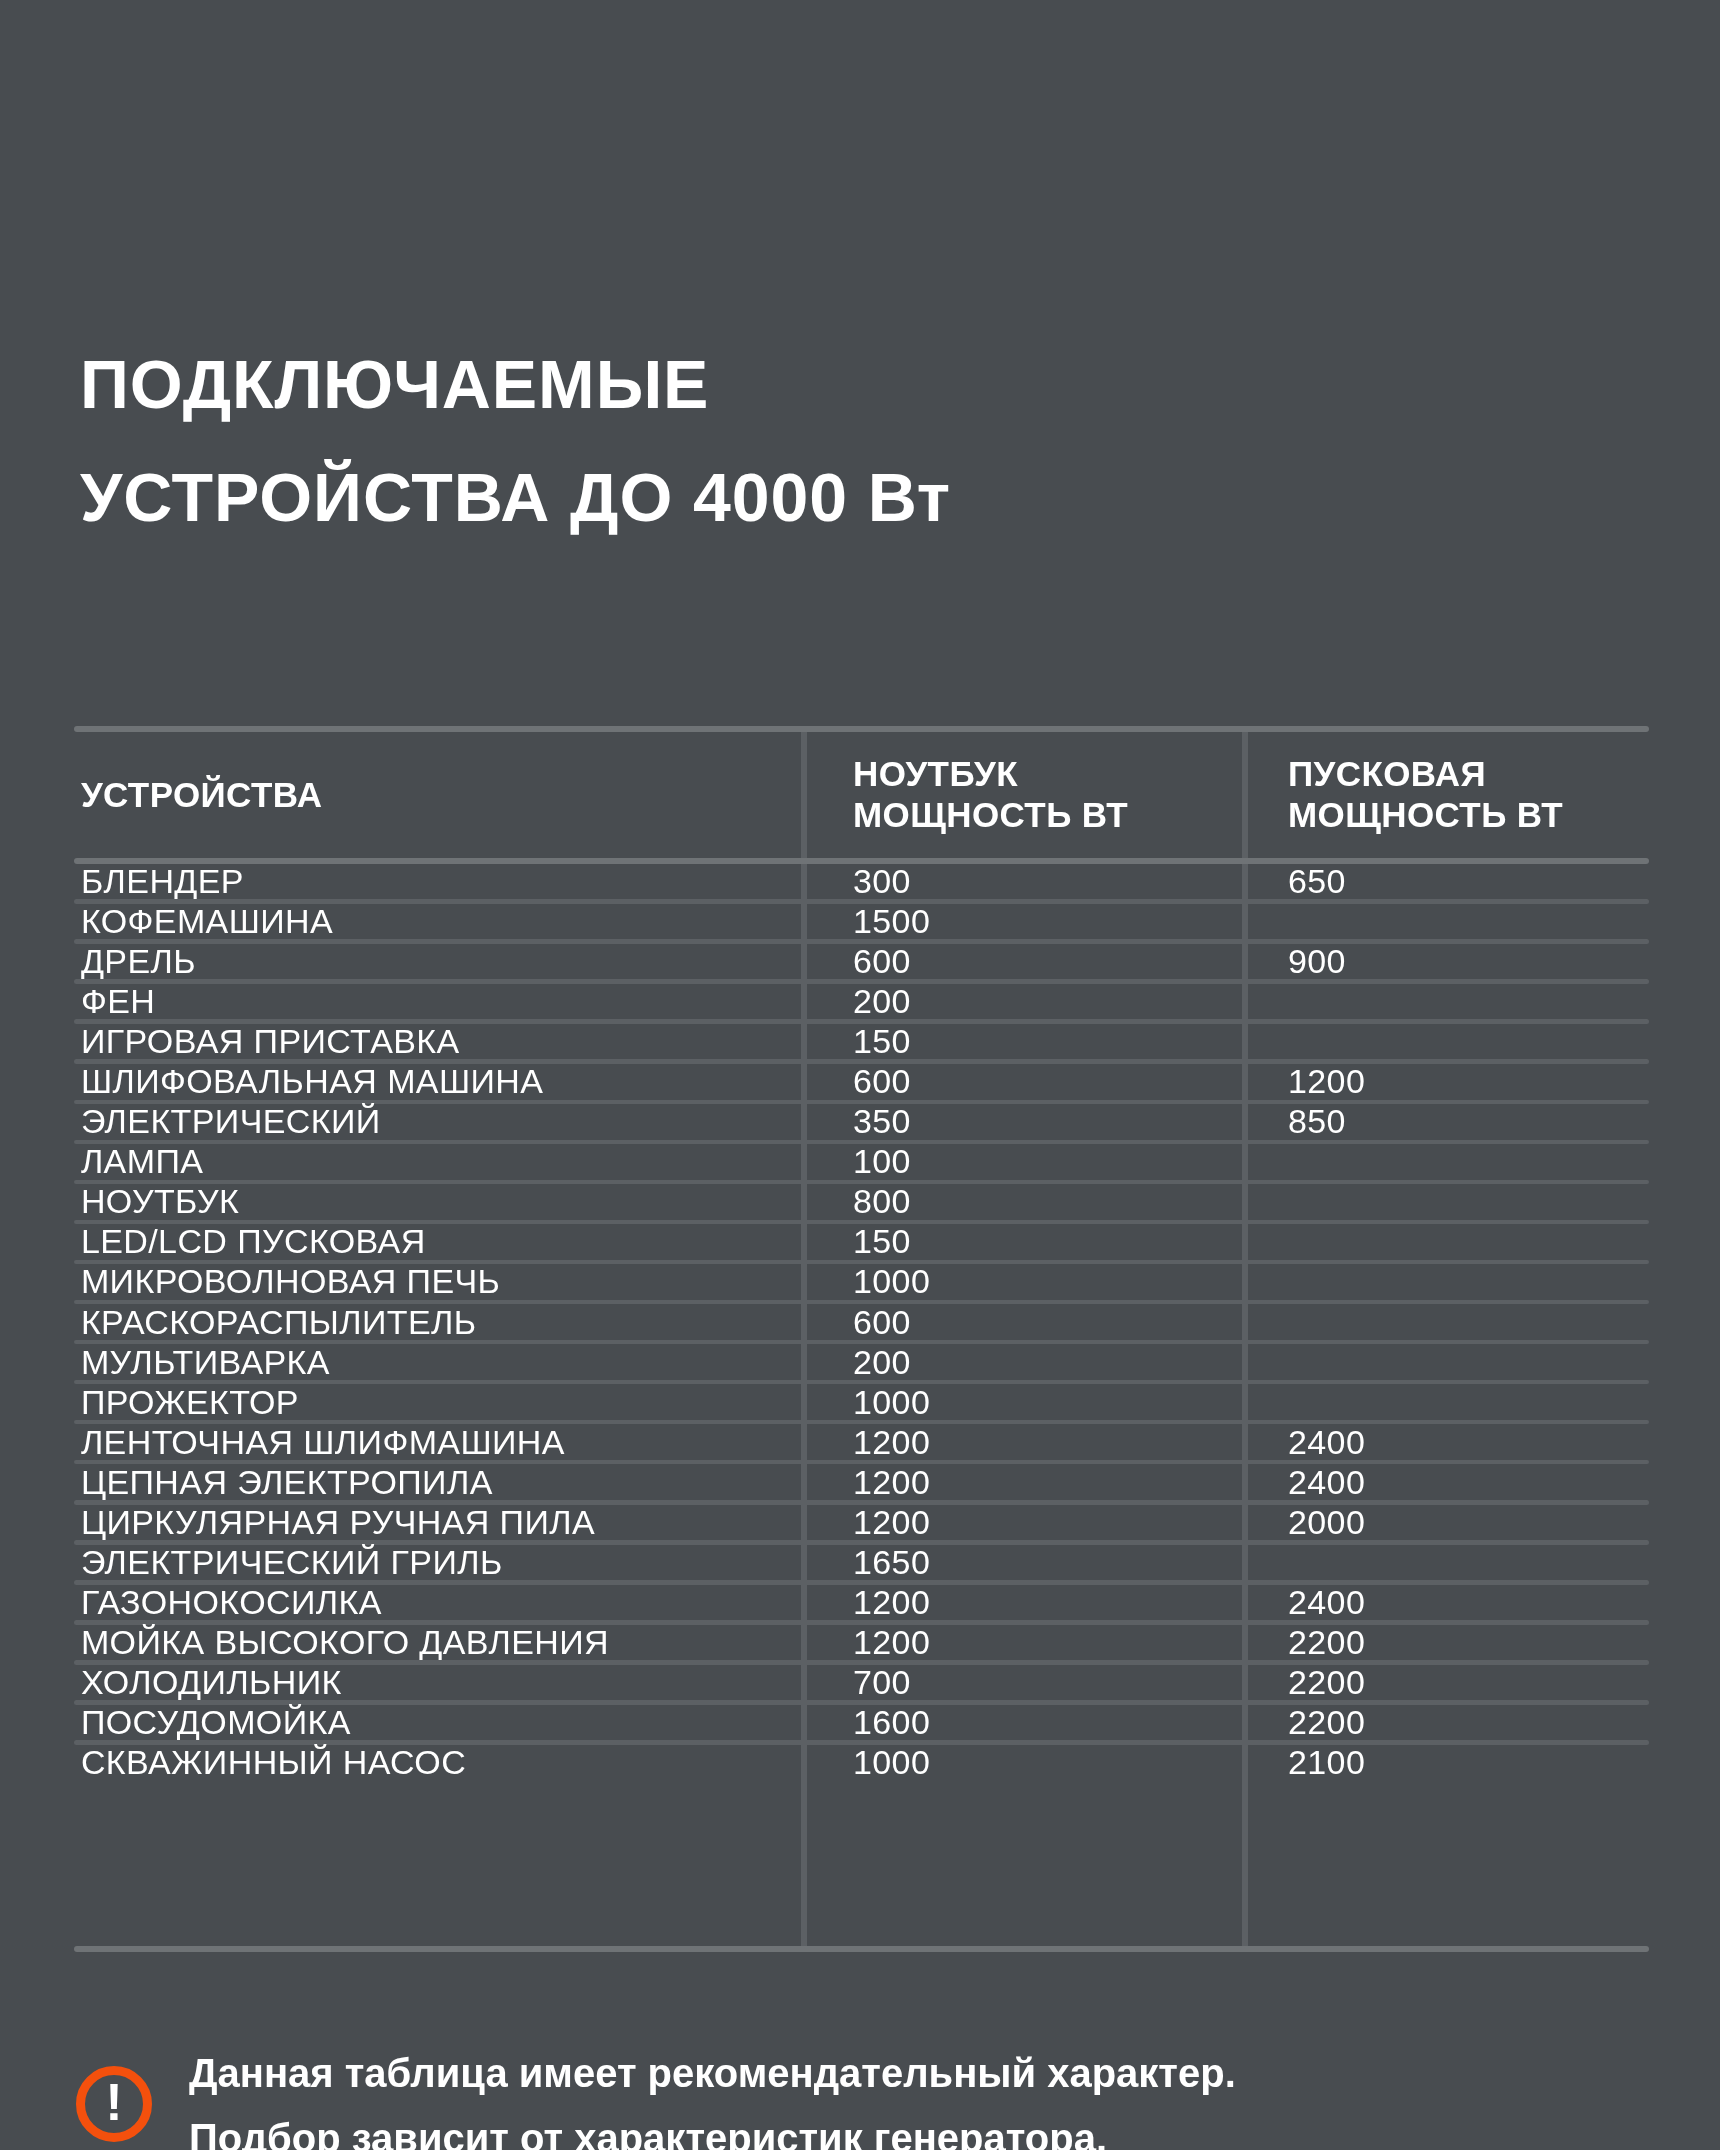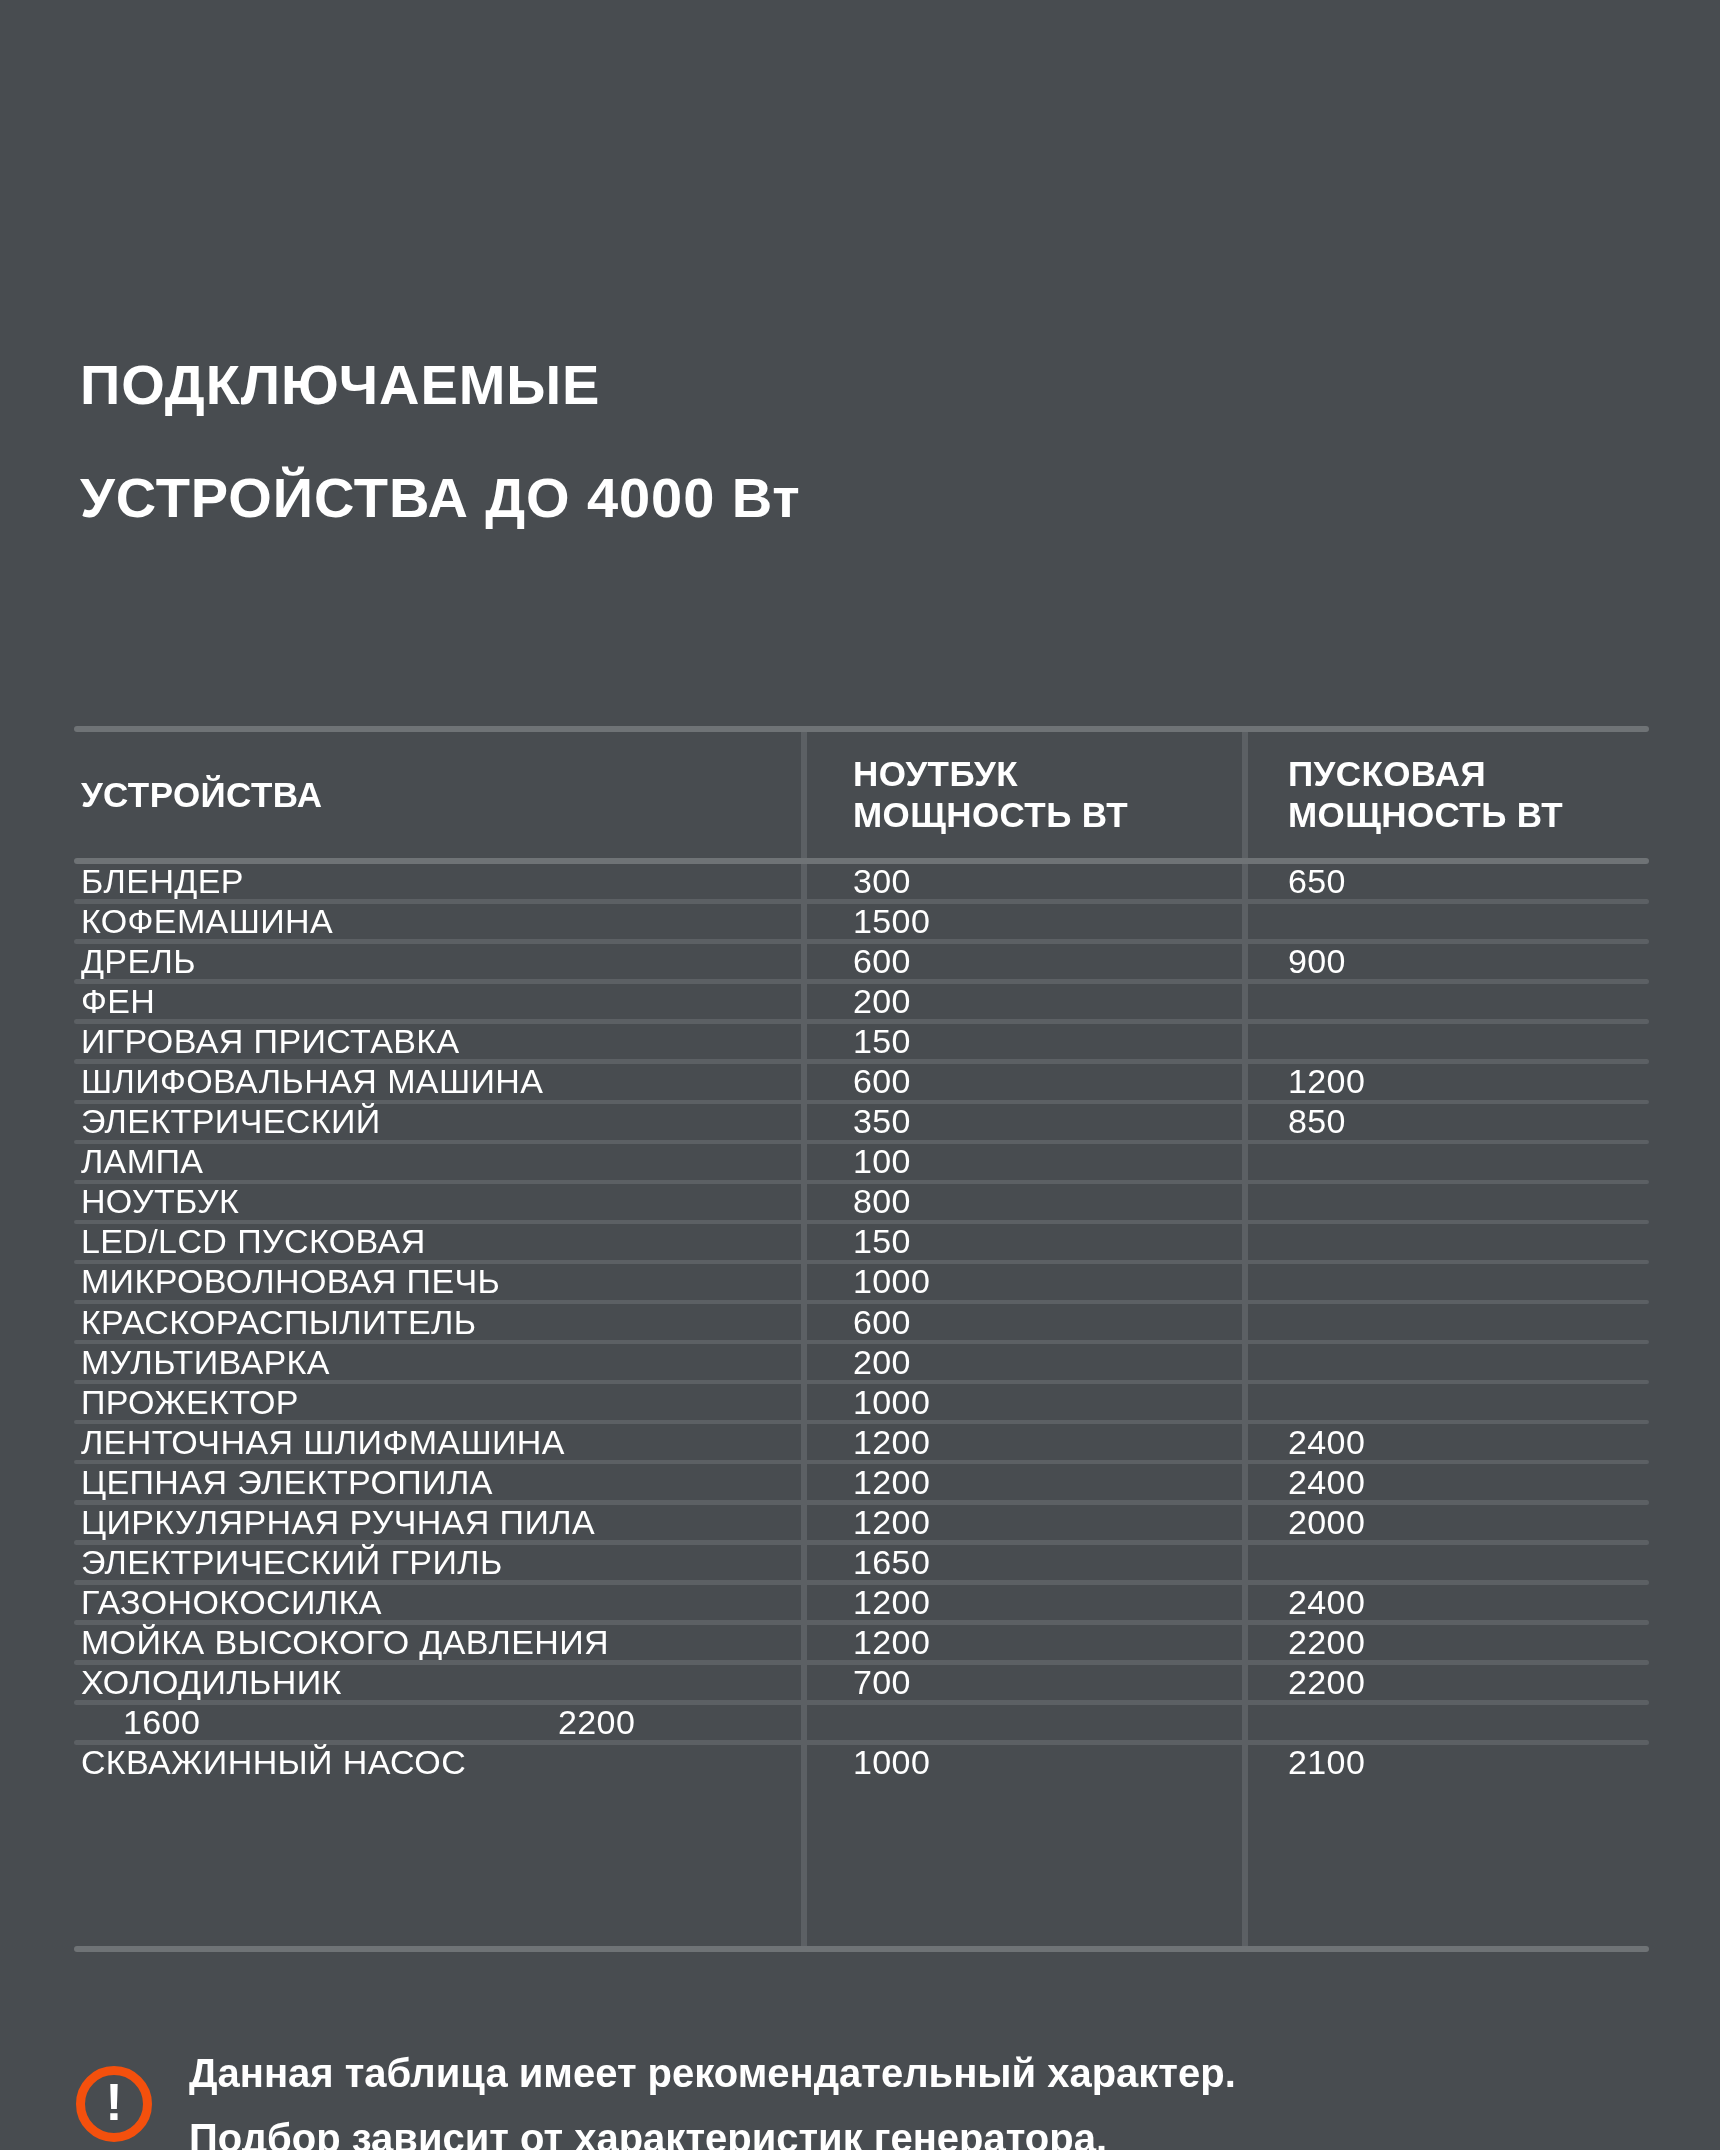--- a/index.html
+++ b/index.html
@@ -7,21 +7,21 @@
     position:relative;
     width:1721px;height:2295px;
     background:#484C50;
     font-family:"Liberation Sans", sans-serif;
     color:#FFFFFF;
     overflow:hidden;
   }
   
   .title{
     position:absolute;left:80px;top:328px;
-    font-size:56px;font-weight:700;line-height:113px;
+    font-size:68px;font-weight:700;line-height:113px;
     letter-spacing:0.9px;color:#FFFFFF;white-space:pre;
   }
   
   .section-bar{
     position:absolute;left:74px;width:1575px;height:6px;
     background:#6F7376;border-radius:3px;z-index:3;
   }
   .bar-top{top:726px;}
   .bar-header-bottom{top:858px;}
   .bar-bottom{top:1946px;}
@@ -227,20 +227,21 @@
         <div class="cell starting-power-cell">2200</div>
       </div>
       <div class="row-separator"></div>
       <div class="row">
         <div class="cell device-cell">ХОЛОДИЛЬНИК</div>
         <div class="cell running-power-cell">700</div>
         <div class="cell starting-power-cell">2200</div>
       </div>
       <div class="row-separator"></div>
       <div class="row">
+        <div class="cell device-cell">ПОСУДОМОЙКА</div>
         <div class="cell running-power-cell">1600</div>
         <div class="cell starting-power-cell">2200</div>
       </div>
       <div class="row-separator"></div>
       <div class="row">
         <div class="cell device-cell">СКВАЖИННЫЙ НАСОС</div>
         <div class="cell running-power-cell">1000</div>
         <div class="cell starting-power-cell">2100</div>
       </div>
     </div>

